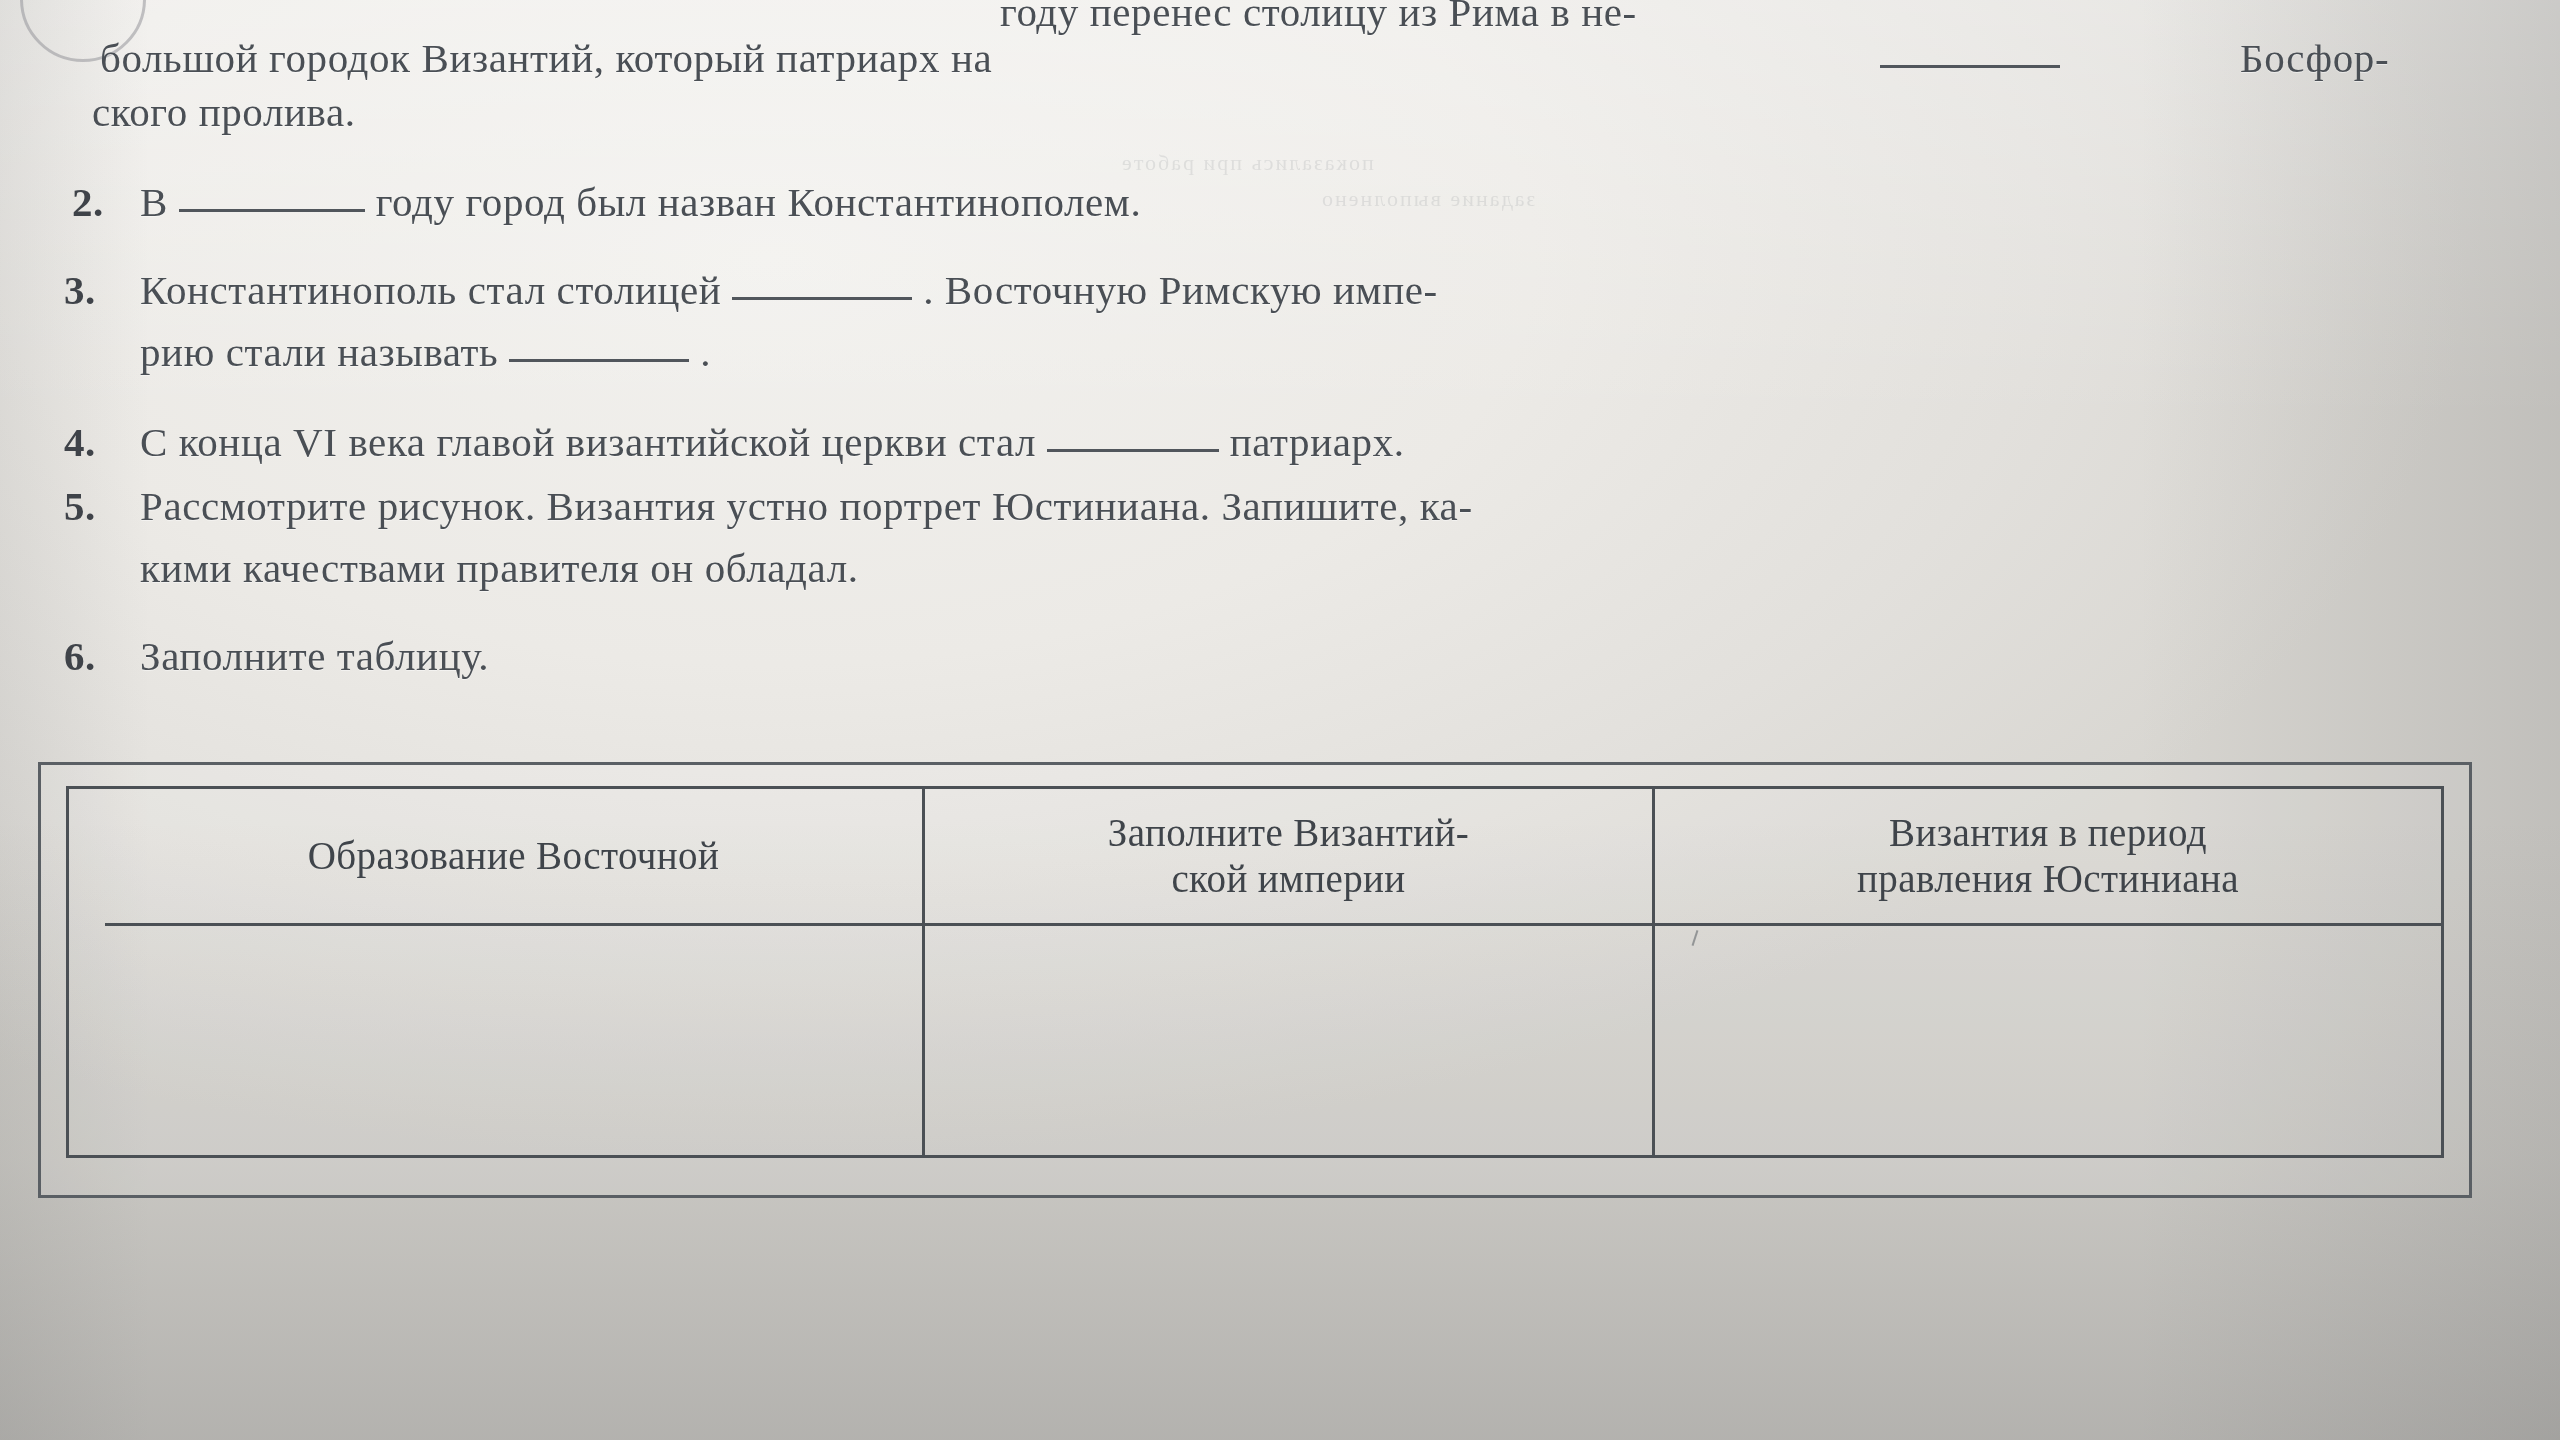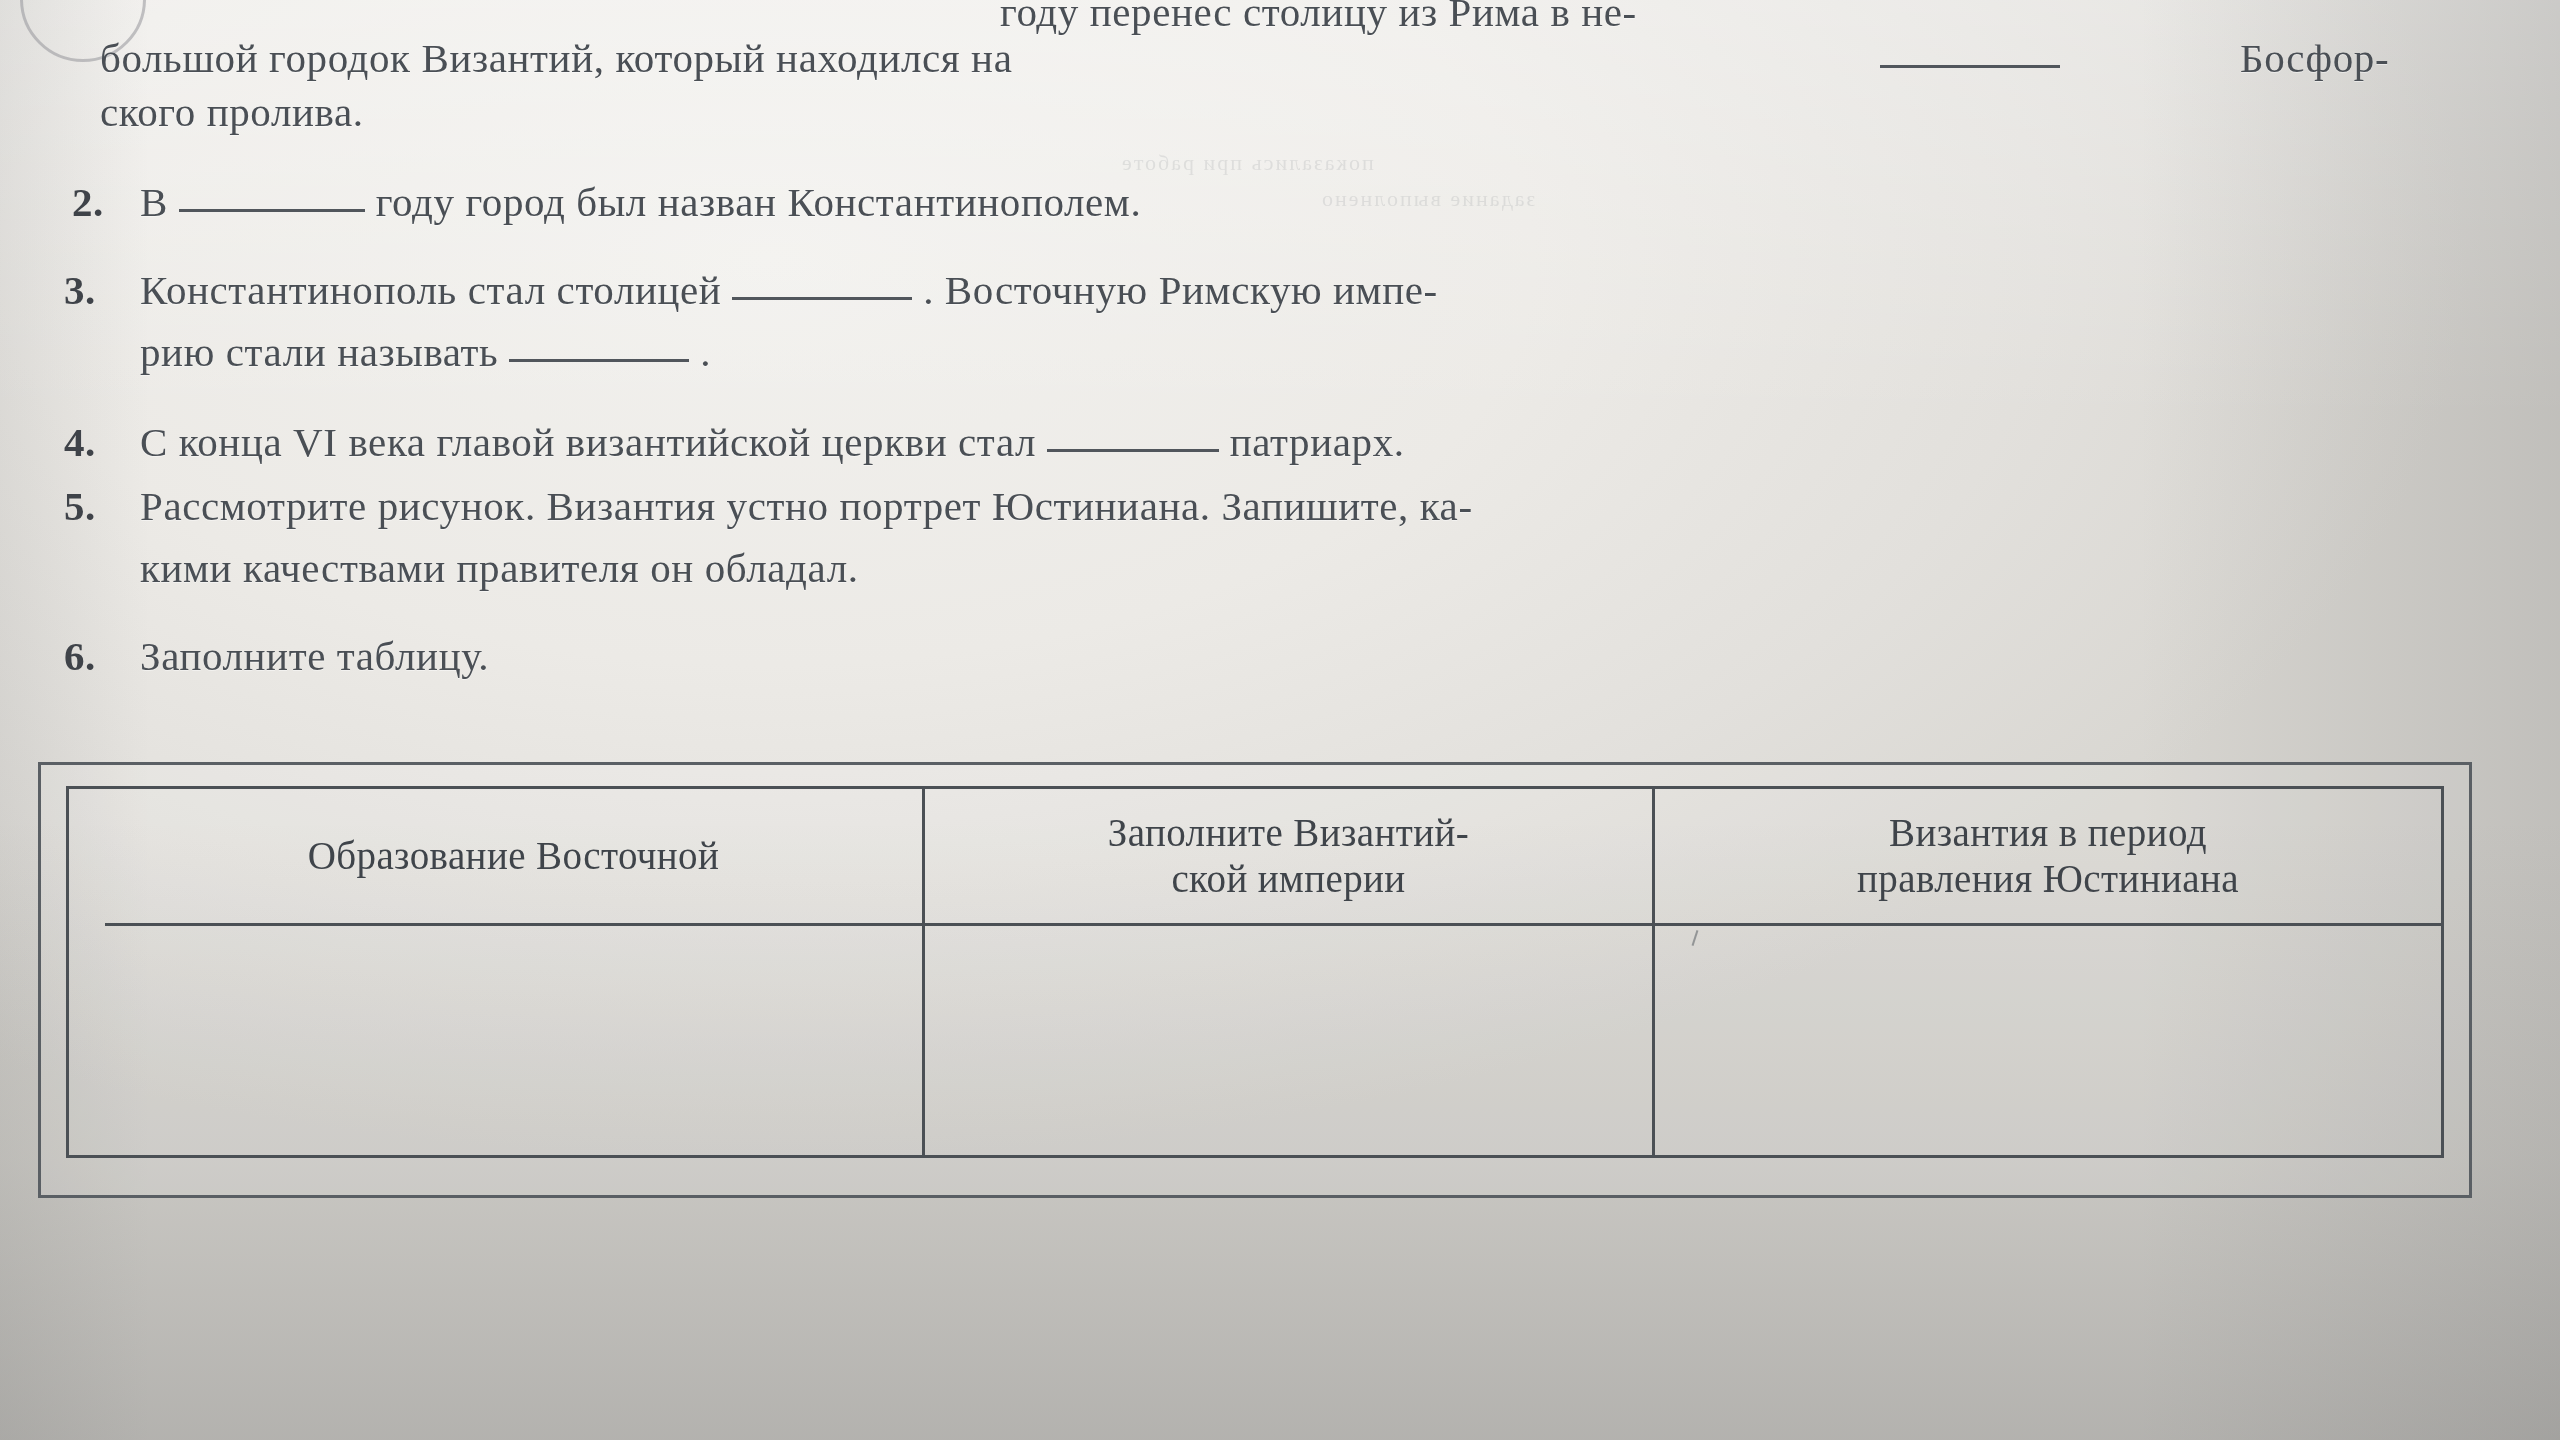--- a/index.html
+++ b/index.html
@@ -171,24 +171,24 @@
 
   <div class="arc"></div>
 
   <div class="ghost g1">показались при работе</div>
   <div class="ghost g2">задание выполнено</div>
 
   <div class="textblock">
 
     <div class="line" style="left:1000px; top:-12px;">году перенес столицу из Рима в не-</div>
 
-    <div class="line" style="left:100px; top:34px;">большой городок Византий, который находился на</div>
+    <div class="line" style="left:100px; top:34px;">большой городок Византий, который патриарх на</div>
     <div class="line" style="left:1880px; top:34px;"><span class="blank b-md"></span></div>
     <div class="line" style="left:2240px; top:34px;">Босфор-</div>
-    <div class="line" style="left:100px; top:88px;">ского пролива.</div>
+    <div class="line" style="left:92px; top:88px;">ского пролива.</div>
 
     <div class="num" style="left:72px; top:178px;">2.</div>
     <div class="line" style="left:140px; top:178px;">
       <span>В</span>
       <span class="blank b-lg"></span>
       <span>году город был назван Константинополем.</span>
     </div>
 
     <div class="num" style="left:64px; top:266px;">3.</div>
     <div class="line" style="left:140px; top:266px;">

